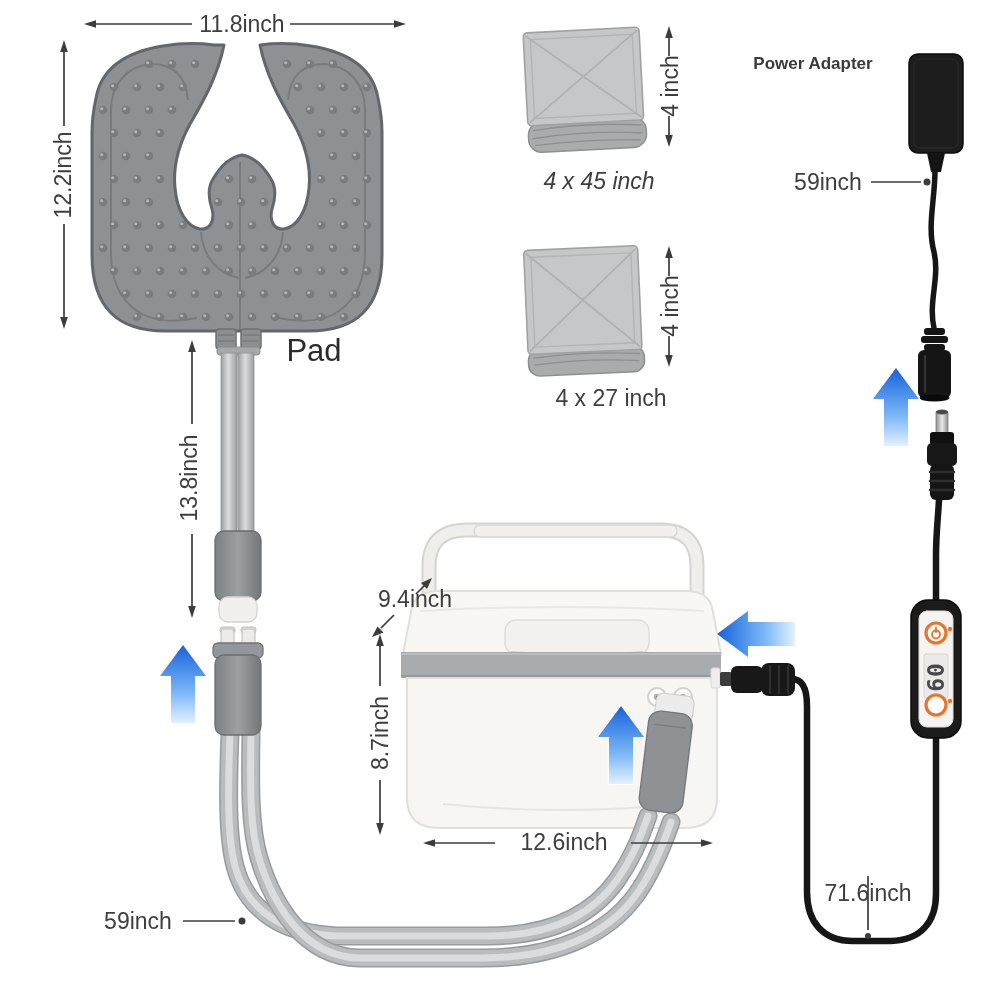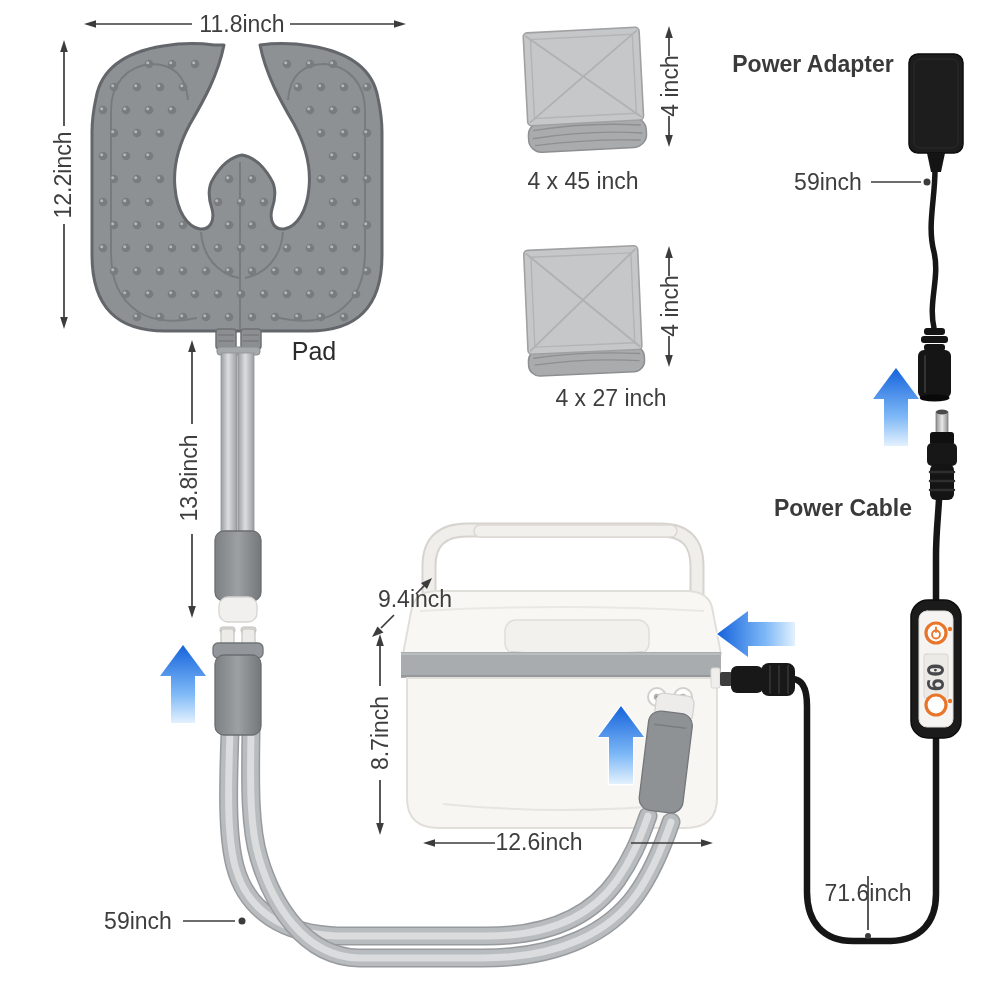--- a/index.html
+++ b/index.html
@@ -2,22 +2,22 @@
 <html><head>
 <meta charset="utf-8">
 <style>
   html,body{margin:0;padding:0;background:#fff;}
   .canvas{position:relative;width:1000px;height:1000px;background:#ffffff;overflow:hidden;
           font-family:"Liberation Sans",sans-serif;margin-left:37px;}
   .canvas svg{position:absolute;left:0;top:0;}
   .txt{position:absolute;color:#3e3e3e;line-height:26px;text-align:center;white-space:nowrap;}
   .dim{font-size:23px;}
   .rot{transform:rotate(-90deg);}
-  .title{font-weight:bold;font-size:23px;color:#3a3a3a;}
-  .biglabel{font-size:25px;color:#2b2b2b;}
+  .title{font-weight:bold;font-size:17px;color:#3a3a3a;}
+  .biglabel{font-size:31px;color:#2b2b2b;}
   .display{font-family:"DejaVu Sans Mono",monospace;font-weight:bold;font-size:23px;
            color:#46484c;letter-spacing:1px;transform:rotate(-90deg);line-height:28px;}
 </style>
 </head>
 <body>
 
 <div class="canvas">
 
 <svg id="diagram" viewBox="0 0 1000 1000" width="1000" height="1000">
   <defs>
@@ -446,32 +446,31 @@
     <use href="#arrowShape" transform="translate(719,634) rotate(-90)"></use>
     <use href="#arrowShape" transform="translate(859,407)"></use>
   </g>
 </svg>
 
 <div class="txt dim" style="left:150px;top:11px;width:110px;">11.8inch</div>
 <div class="txt dim rot" style="left:-34px;top:162px;width:120px;">12.2inch</div>
 <div class="txt dim rot" style="left:92px;top:465px;width:120px;">13.8inch</div>
 <div class="txt biglabel" style="left:232px;top:338px;width:90px;">Pad</div>
 
-<div class="txt dim" style="left:476px;top:168px;width:140px;">4 x 45 inch</div>
+<div class="txt dim" style="left:492px;top:168px;width:140px;font-style:italic;">4 x 45 inch</div>
 <div class="txt dim rot" style="left:578px;top:73px;width:110px;">4 inch</div>
 <div class="txt dim" style="left:504px;top:385px;width:140px;">4 x 27 inch</div>
 <div class="txt dim rot" style="left:578px;top:293px;width:110px;">4 inch</div>
 
 <div class="txt title" style="left:681px;top:51px;width:190px;">Power Adapter</div>
 <div class="txt dim" style="left:751px;top:169px;width:80px;">59inch</div>
 
-<div class="txt title" style="left:726px;top:495px;width:160px;">Power Cable</div>
 <div class="txt dim" style="left:776px;top:880px;width:110px;">71.6inch</div>
 
 <div class="txt dim" style="left:328px;top:586px;width:100px;">9.4inch</div>
 <div class="txt dim rot" style="left:288px;top:720px;width:110px;">8.7inch</div>
-<div class="txt dim" style="left:437px;top:829px;width:130px;">12.6inch</div>
+<div class="txt dim" style="left:462px;top:829px;width:130px;">12.6inch</div>
 
 <div class="txt dim" style="left:61px;top:908px;width:80px;">59inch</div>
 
 <div class="txt display" style="left:869px;top:663px;width:60px;">60</div>
 
 </div>
 
 </body></html>

